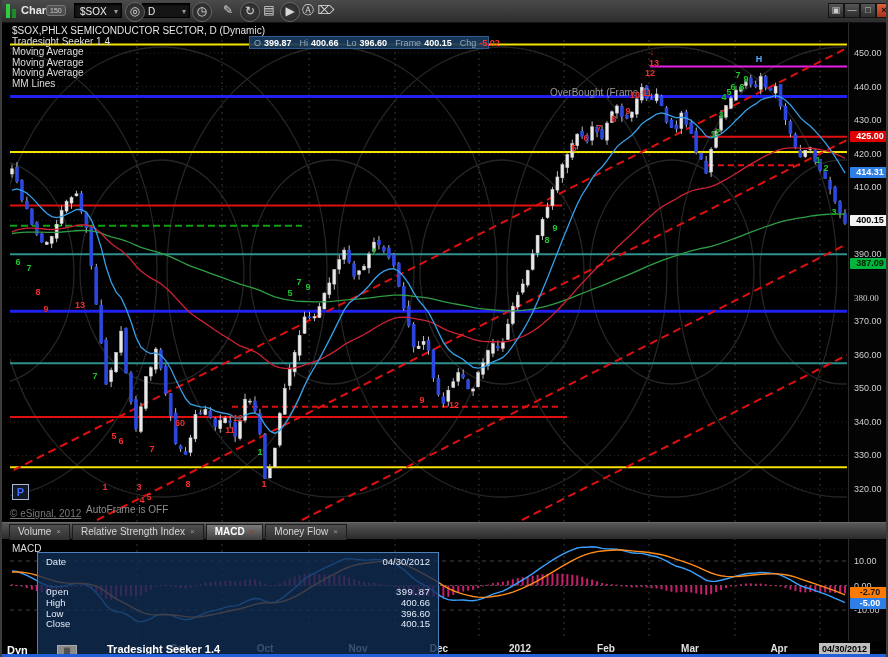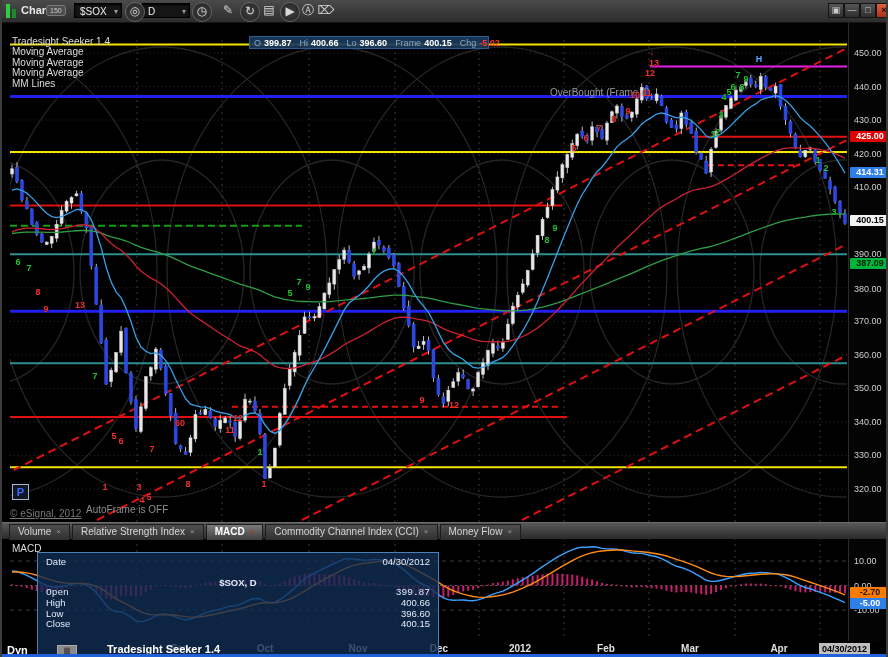--- a/index.html
+++ b/index.html
@@ -699,20 +699,21 @@
         <div class="toolbtn" style="left: 315px;">⌦</div>
       </div>
     <div id="winCtrls">
         <div class="winctl" style="left: 826px;">▣</div>
         <div class="winctl" style="left: 842px;">—</div>
         <div class="winctl" style="left: 858px;">□</div>
         <div class="winctl close" style="left: 874px;">×</div>
       </div>
   </div>
 
+  <div class="hdr-title">$SOX,PHLX SEMICONDUCTOR SECTOR, D (Dynamic)</div>
   <div class="legend" id="legendBox">
       <div>Tradesight Seeker 1.4</div>
       <div>Moving Average</div>
       <div>Moving Average</div>
       <div>Moving Average</div>
       <div>MM Lines</div>
     </div>
   <div class="quotebar" id="quoteBar">
       <span class="ql">O</span>
       <span class="qv">399.87</span>
@@ -784,21 +785,21 @@
     </div>
 
   <div class="paxis" id="priceAxis">
       <div class="ptick" style="top: 26px;">450.00</div>
       <div class="ptick" style="top: 59.538px;">440.00</div>
       <div class="ptick" style="top: 93.076px;">430.00</div>
       <div class="ptick" style="top: 126.614px;">420.00</div>
       <div class="ptick" style="top: 160.152px;">410.00</div>
       <div class="ptick" style="top: 193.69px;">400.00</div>
       <div class="ptick" style="top: 227.228px;">390.00</div>
-      <div class="ptick" style="top: 262px;">380.00</div>
+      <div class="ptick" style="top: 271px; font-family: Liberation Serif, serif;">380.00</div>
       <div class="ptick" style="top: 294.304px;">370.00</div>
       <div class="ptick" style="top: 327.842px;">360.00</div>
       <div class="ptick" style="top: 361.38px;">350.00</div>
       <div class="ptick" style="top: 394.918px;">340.00</div>
       <div class="ptick" style="top: 428.456px;">330.00</div>
       <div class="ptick" style="top: 461.994px;">320.00</div>
       <div class="pbadge" style="top: 109.345px; background: rgb(224, 0, 0); color: rgb(255, 255, 255);">425.00</div>
       <div class="pbadge" style="top: 145.197px; background: rgb(47, 127, 232); color: rgb(255, 255, 255);">414.31</div>
       <div class="pbadge" style="top: 192.687px; background: rgb(242, 242, 242); color: rgb(0, 0, 0);">400.15</div>
       <div class="pbadge" style="top: 236.488px; background: rgb(0, 180, 60); color: rgb(0, 34, 0);">387.09</div>
@@ -806,32 +807,28 @@
       <div class="ptick" style="top: 558.5px;">0.00</div>
       <div class="ptick" style="top: 583px;">-10.00</div>
       <div class="pbadge" style="top: 564.615px; background: rgb(255, 122, 0); color: rgb(26, 26, 26);">-2.70</div>
       <div class="pbadge" style="top: 575.615px; background: rgb(47, 127, 232); color: rgb(255, 255, 255);">-5.00</div>
     </div>
 
   <div class="tabs" id="tabsBar">
       <div class="tab"><span>Volume</span><span class="tx">×</span></div>
       <div class="tab"><span>Relative Strength Index</span><span class="tx">×</span></div>
       <div class="tab active"><span>MACD</span><span class="tx">×</span></div>
-      <div class="tab"><span>Commodity Channel Index (CCI)</span><span class="tx">×</span></div>
       <div class="tab"><span>Money Flow</span><span class="tx">×</span></div>
     </div>
   <div class="macdlbl">MACD</div>
 
   <div class="tooltip" id="tooltipBox">
       <div class="trow" style="top: 3px;">
         <span class="lab">Date</span>
         <span class="val">04/30/2012</span>
-      </div>
-      <div class="trow" style="top: 23.6px;">
-        <span class="ctr">$SOX, D</span>
       </div>
       <div class="trow" style="top: 33.9px; font-family: Liberation Mono, monospace;">
         <span class="lab">Open</span>
         <span class="val">399.87</span>
       </div>
       <div class="trow" style="top: 44.2px;">
         <span class="lab">High</span>
         <span class="val">400.66</span>
       </div>
       <div class="trow" style="top: 54.5px;">

